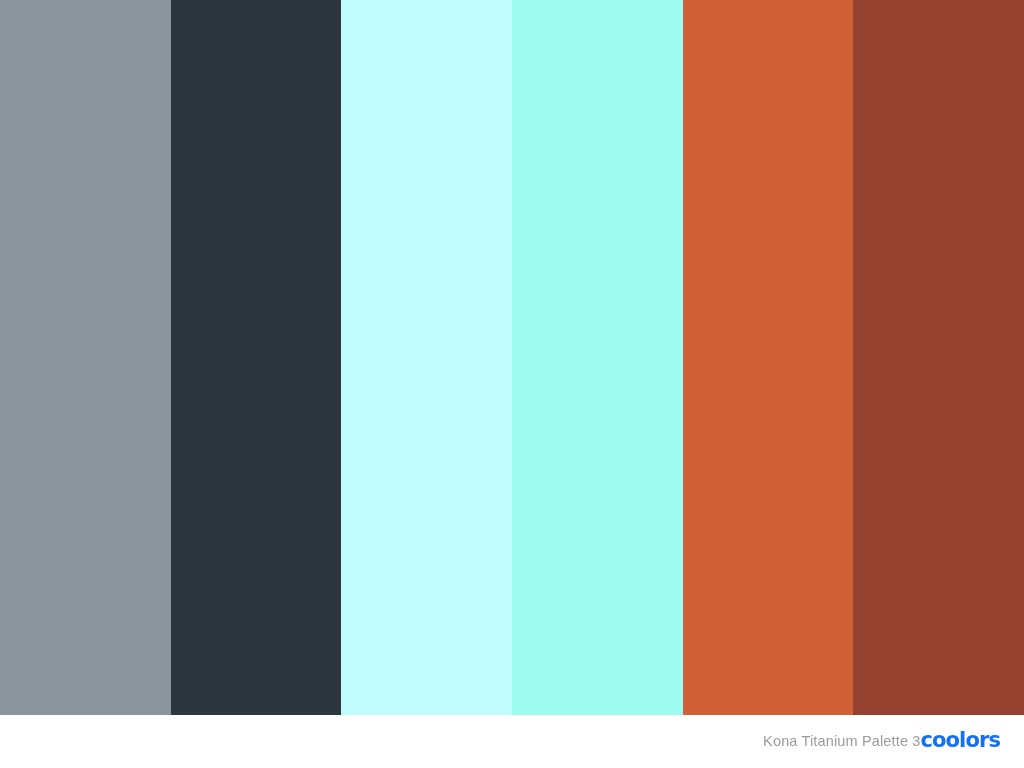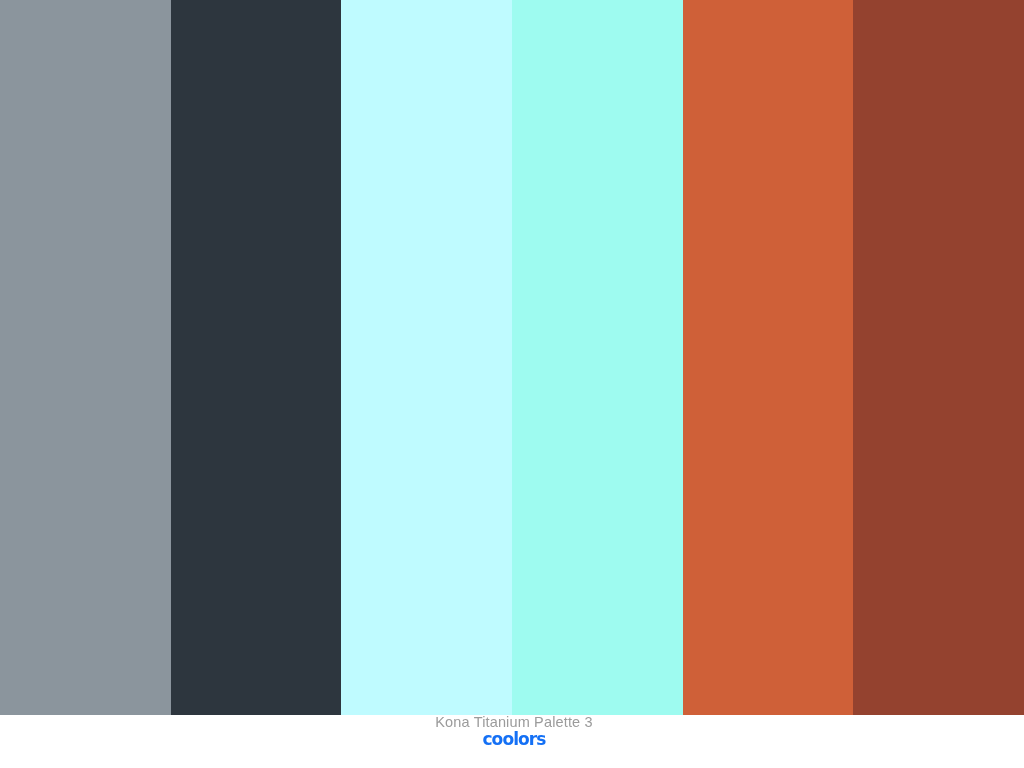--- a/index.html
+++ b/index.html
@@ -40,44 +40,43 @@
   }
 
   
   .footer {
     position: relative;
     width: 1024px;
     height: 53px;
     background: #ffffff;
     display: flex;
     align-items: center;
-    justify-content: flex-start;
+    justify-content: flex-end;
     padding: 0 24px 0 28px;
-    flex-direction: column;
   }
 
   .palette-title {
     font-size: 14.5px;
     font-weight: 400;
     color: #9b9b9b;
     letter-spacing: 0.15px;
     white-space: nowrap;
     line-height: 1;
     padding-bottom: 1px;
   }
 
   .brand {
     display: flex;
     align-items: center;
     line-height: 1;
   }
 
   .brand-logo {
     font-family: "DejaVu Sans", "Liberation Sans", sans-serif;
-    font-size: 17px;
+    font-size: 21px;
     font-weight: 700;
     color: #1470f5;
     letter-spacing: -0.9px;
     line-height: 1;
     text-transform: lowercase;
     white-space: nowrap;
     padding-bottom: 2px;
   }
 </style>
 </head>

